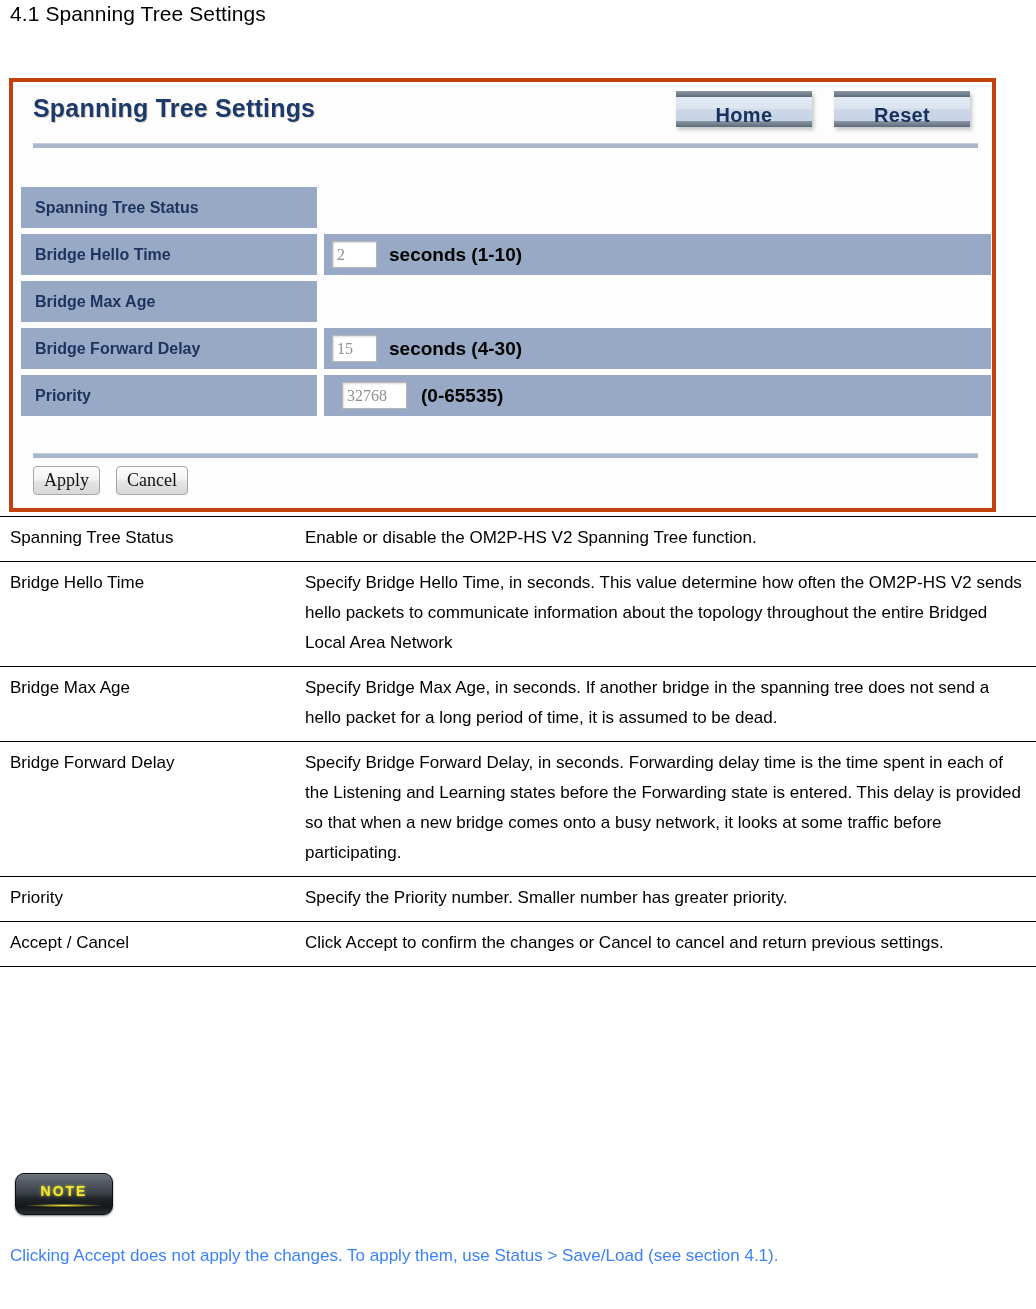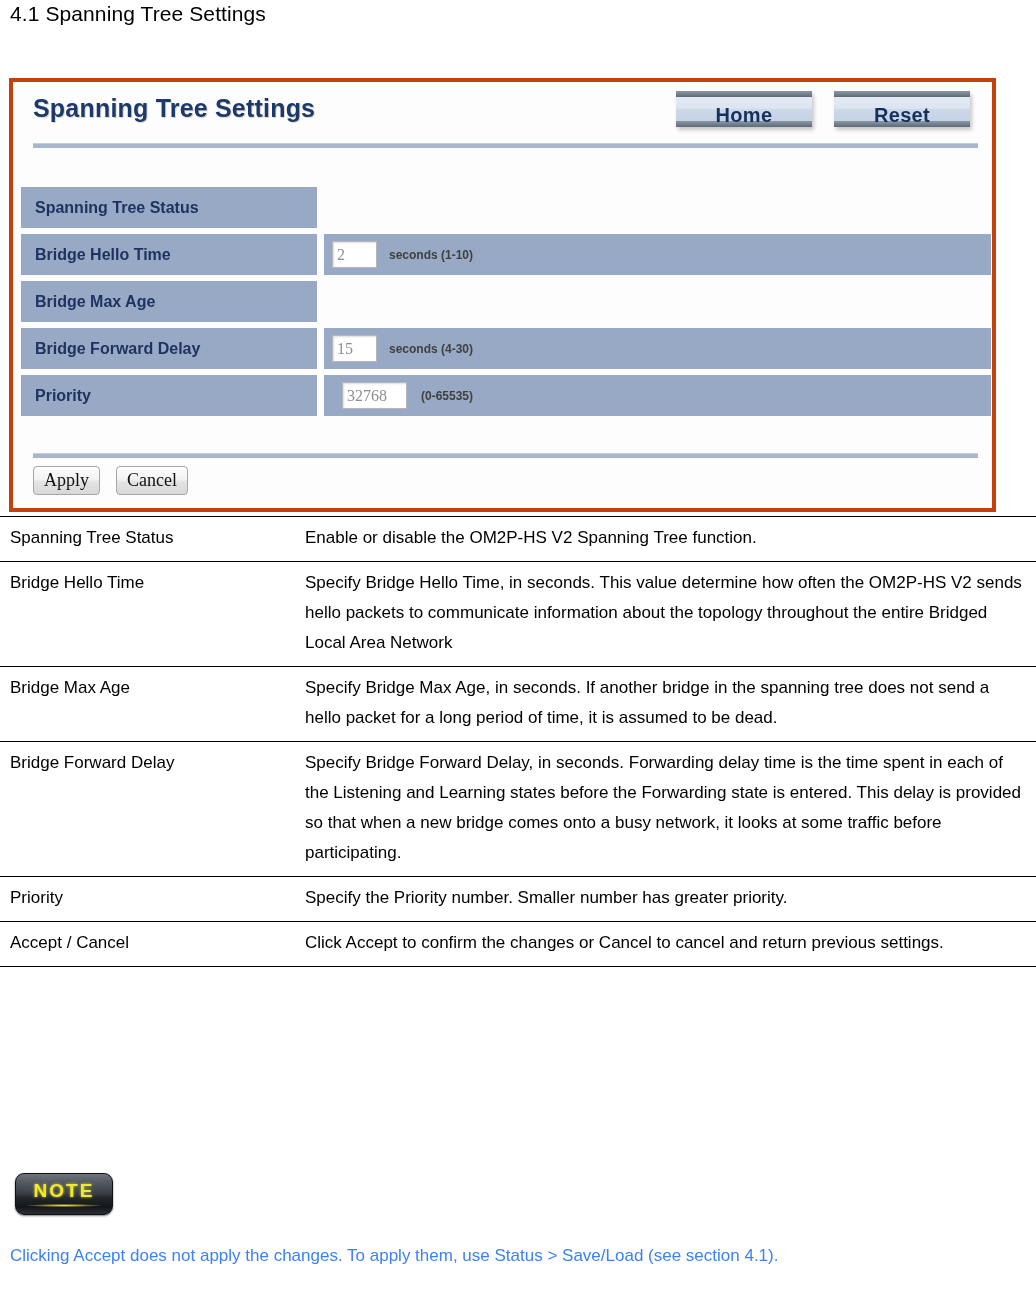--- a/index.html
+++ b/index.html
@@ -123,23 +123,23 @@
   .srow-value {
     flex: 1;
     margin-left: 7px;
     background: #97a9c4;
     display: flex;
     align-items: center;
     padding-left: 8px;
     gap: 0;
   }
   .srow-value .ctl-text {
-    font-size: 12px;
-    font-weight: bold;
-    color: #404040;
+    font-size: 19px;
+    font-weight: bold;
+    color: #000000;
     white-space: nowrap;
   }
 
   
   .radio-group {
     display: flex;
     align-items: center;
     padding-left: 32px;
     gap: 0;
   }
@@ -239,21 +239,21 @@
     width: 98px; height: 42px;
     border-radius: 9px;
     background: linear-gradient(to bottom, #6e757d 0%, #565d65 18%, #3a4047 48%, #22262b 60%, #14171a 82%, #2a2e33 100%);
     border: 1px solid #0c0e10;
     box-shadow: 0 1px 2px rgba(0,0,0,.5);
     display: flex;
     align-items: center;
     justify-content: center;
   }
   .note-badge .note-text {
-    font-size: 19px;
+    font-size: 14px;
     font-weight: bold;
     letter-spacing: 2px;
     color: #f2e82e;
     text-shadow: 0 0 3px rgba(242,232,46,.8);
     position: relative;
     top: -3px;
   }
   .note-badge .glow {
     position: absolute;
     left: 11%; right: 11%;

